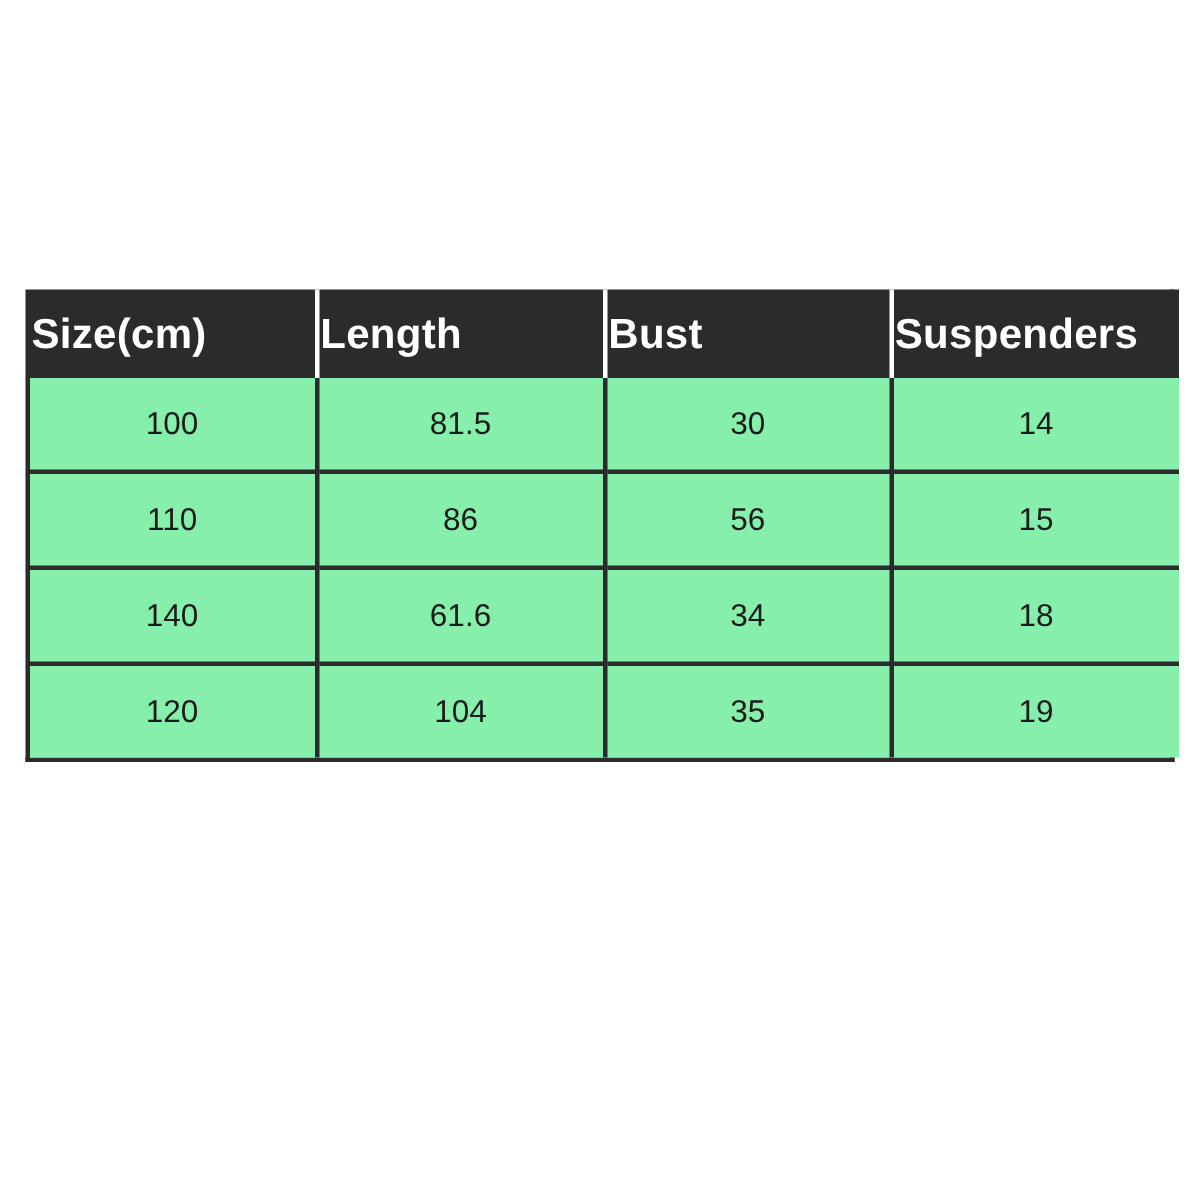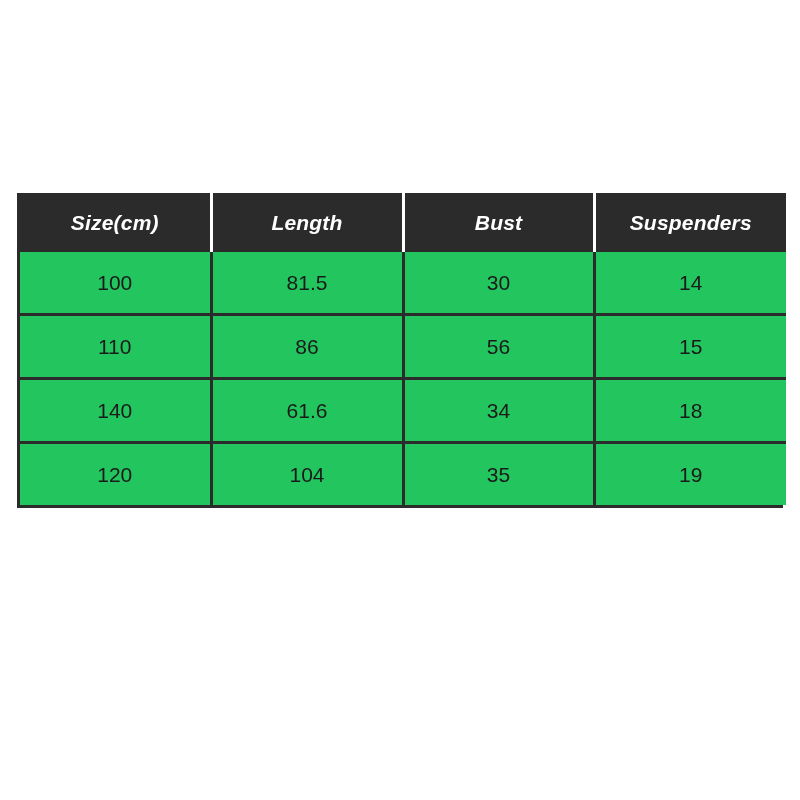--- a/index.html
+++ b/index.html
@@ -31,35 +31,34 @@
     table-layout: fixed;
   }
   table.size-chart col.c0 { width: 191px; }
   table.size-chart col.c1 { width: 192px; }
   table.size-chart col.c2 { width: 191px; }
   table.size-chart col.c3 { width: 192px; }
 
   table.size-chart thead th {
     background: #2b2b2b;
     color: #ffffff;
-    font-size: 21px;
+    font-size: 28px;
     font-weight: bold;
     height: 57px;
-    text-align: center;
+    text-align: left;
     vertical-align: middle;
     border-right: 3px solid #ffffff;
     letter-spacing: 0.2px;
-    font-style: italic;
   }
   table.size-chart thead th:last-child {
     border-right: none;
     margin-left: 36px;
   }
   table.size-chart tbody td {
-    background: #22c55e;
+    background: #86efac;
     color: #1a1a1a;
     font-size: 21px;
     height: 59px;
     text-align: center;
     vertical-align: middle;
     border-bottom: 3px solid #2b2b2b;
     border-right: 3px solid #2b2b2b;
   }
   table.size-chart tbody td:last-child {
     border-right: none;

